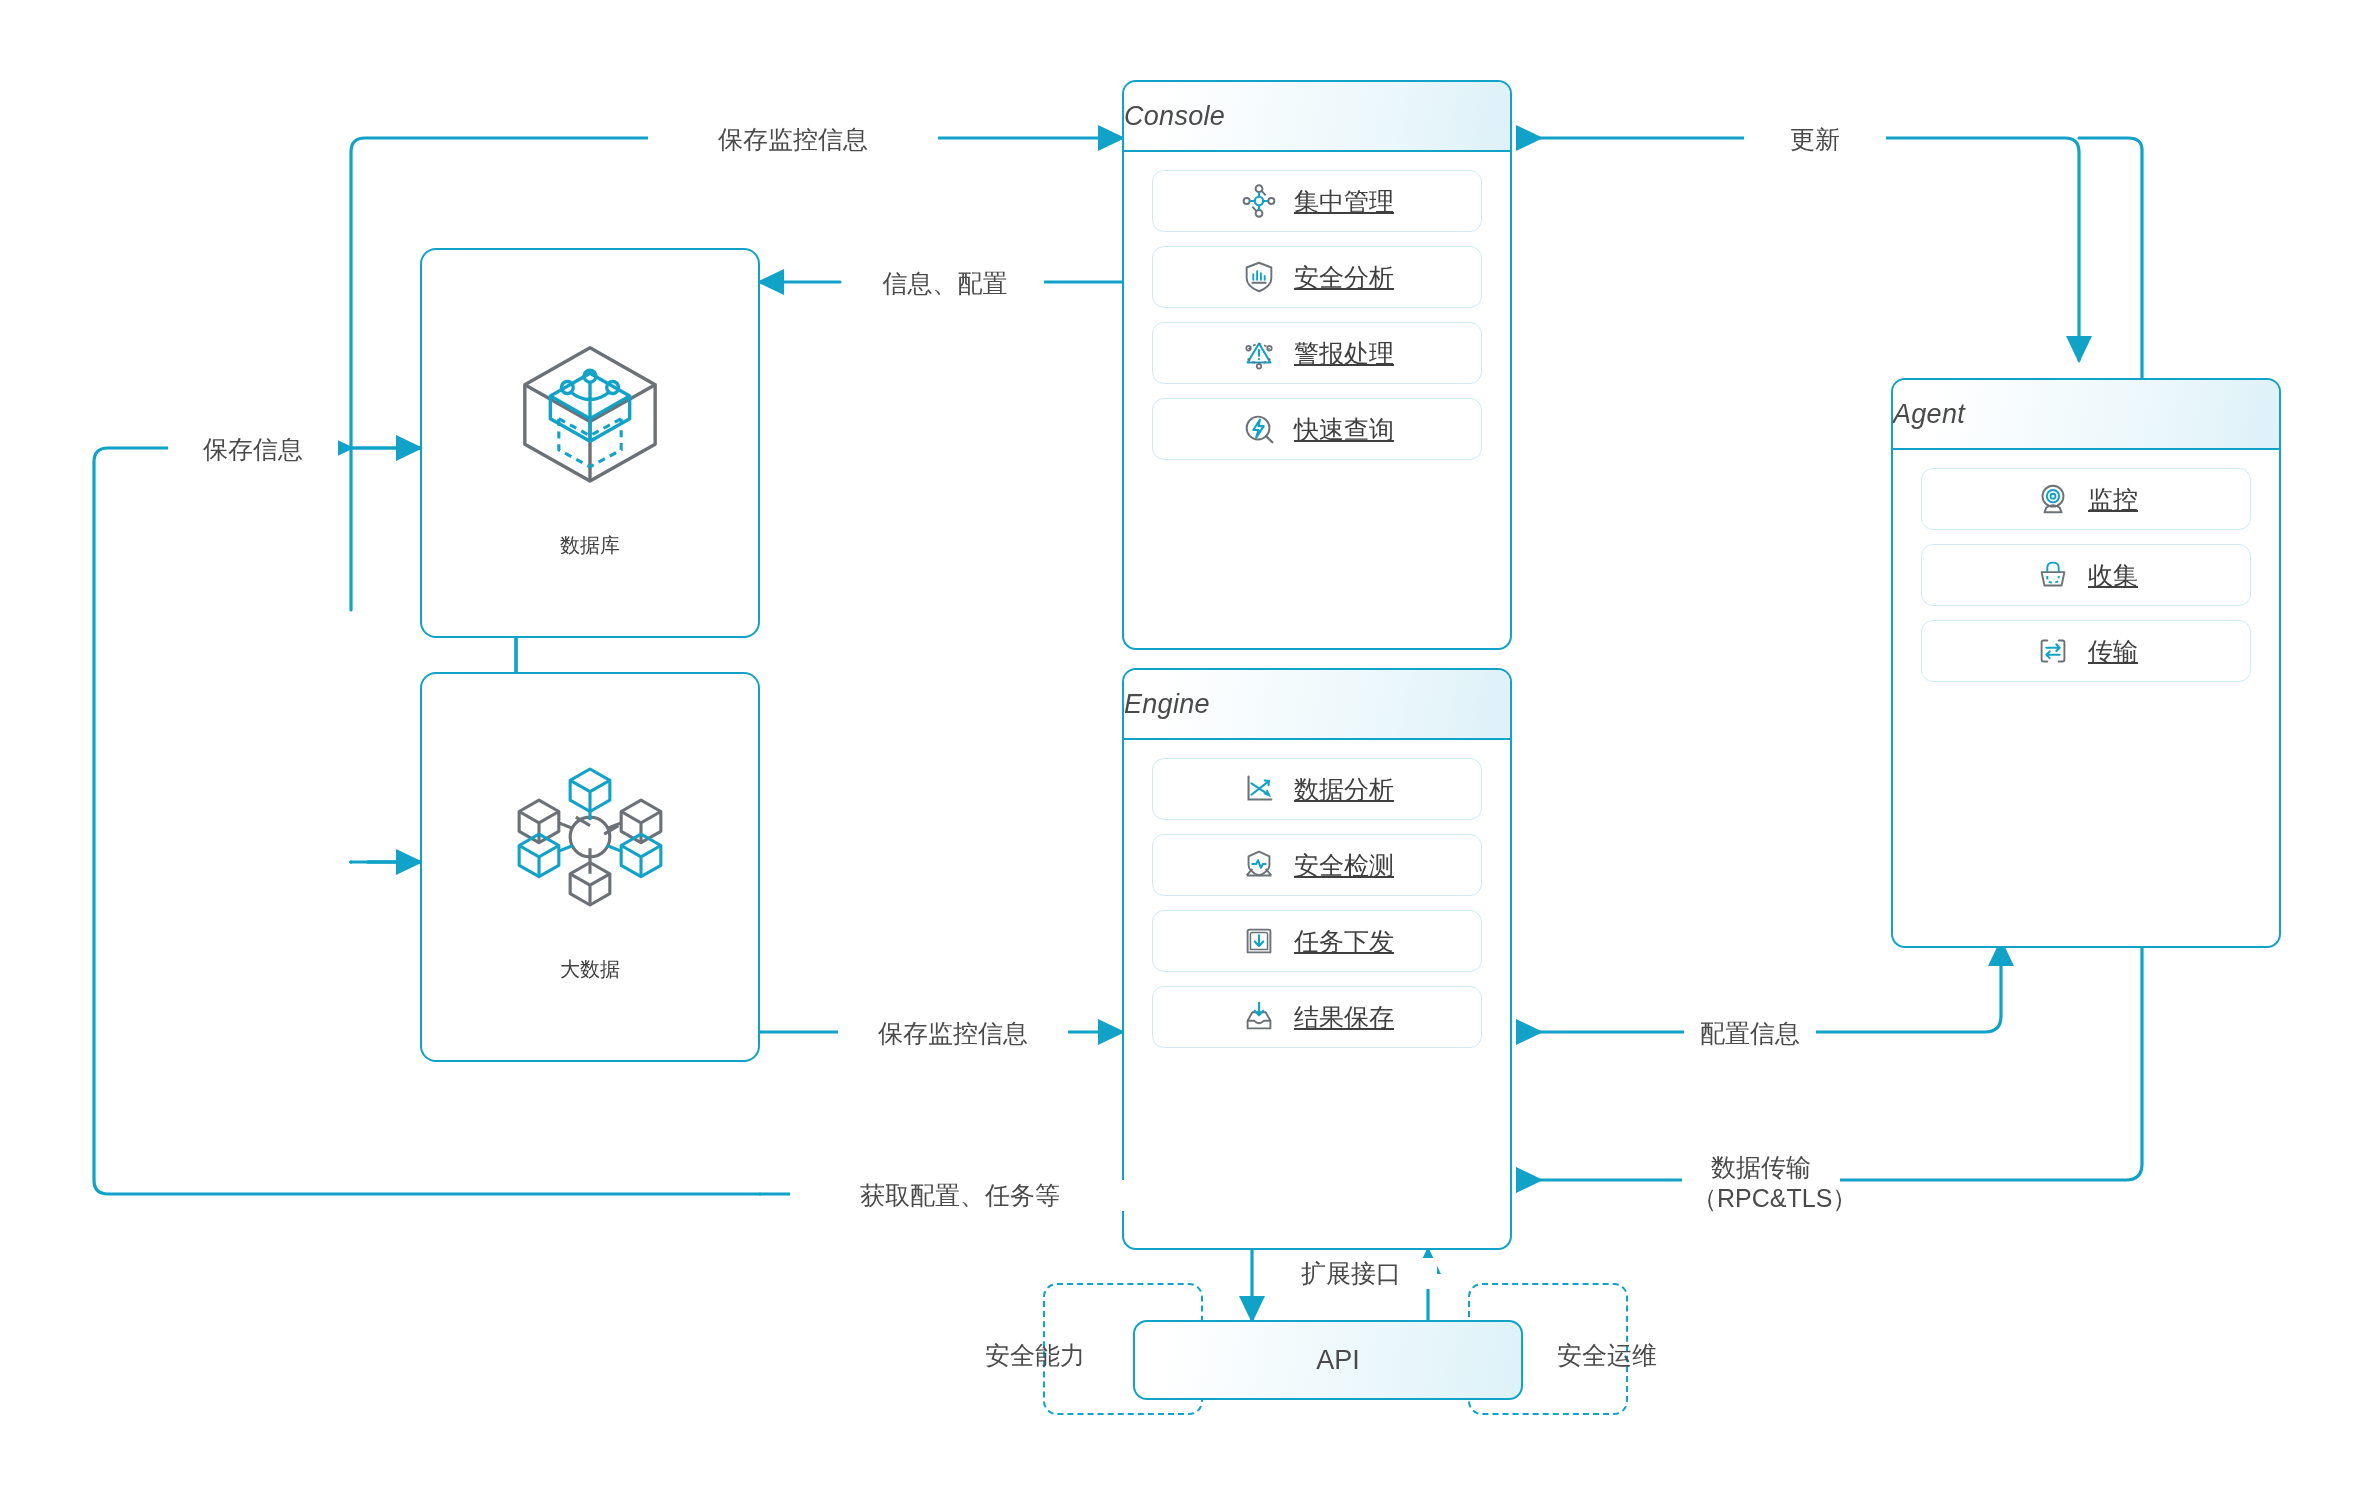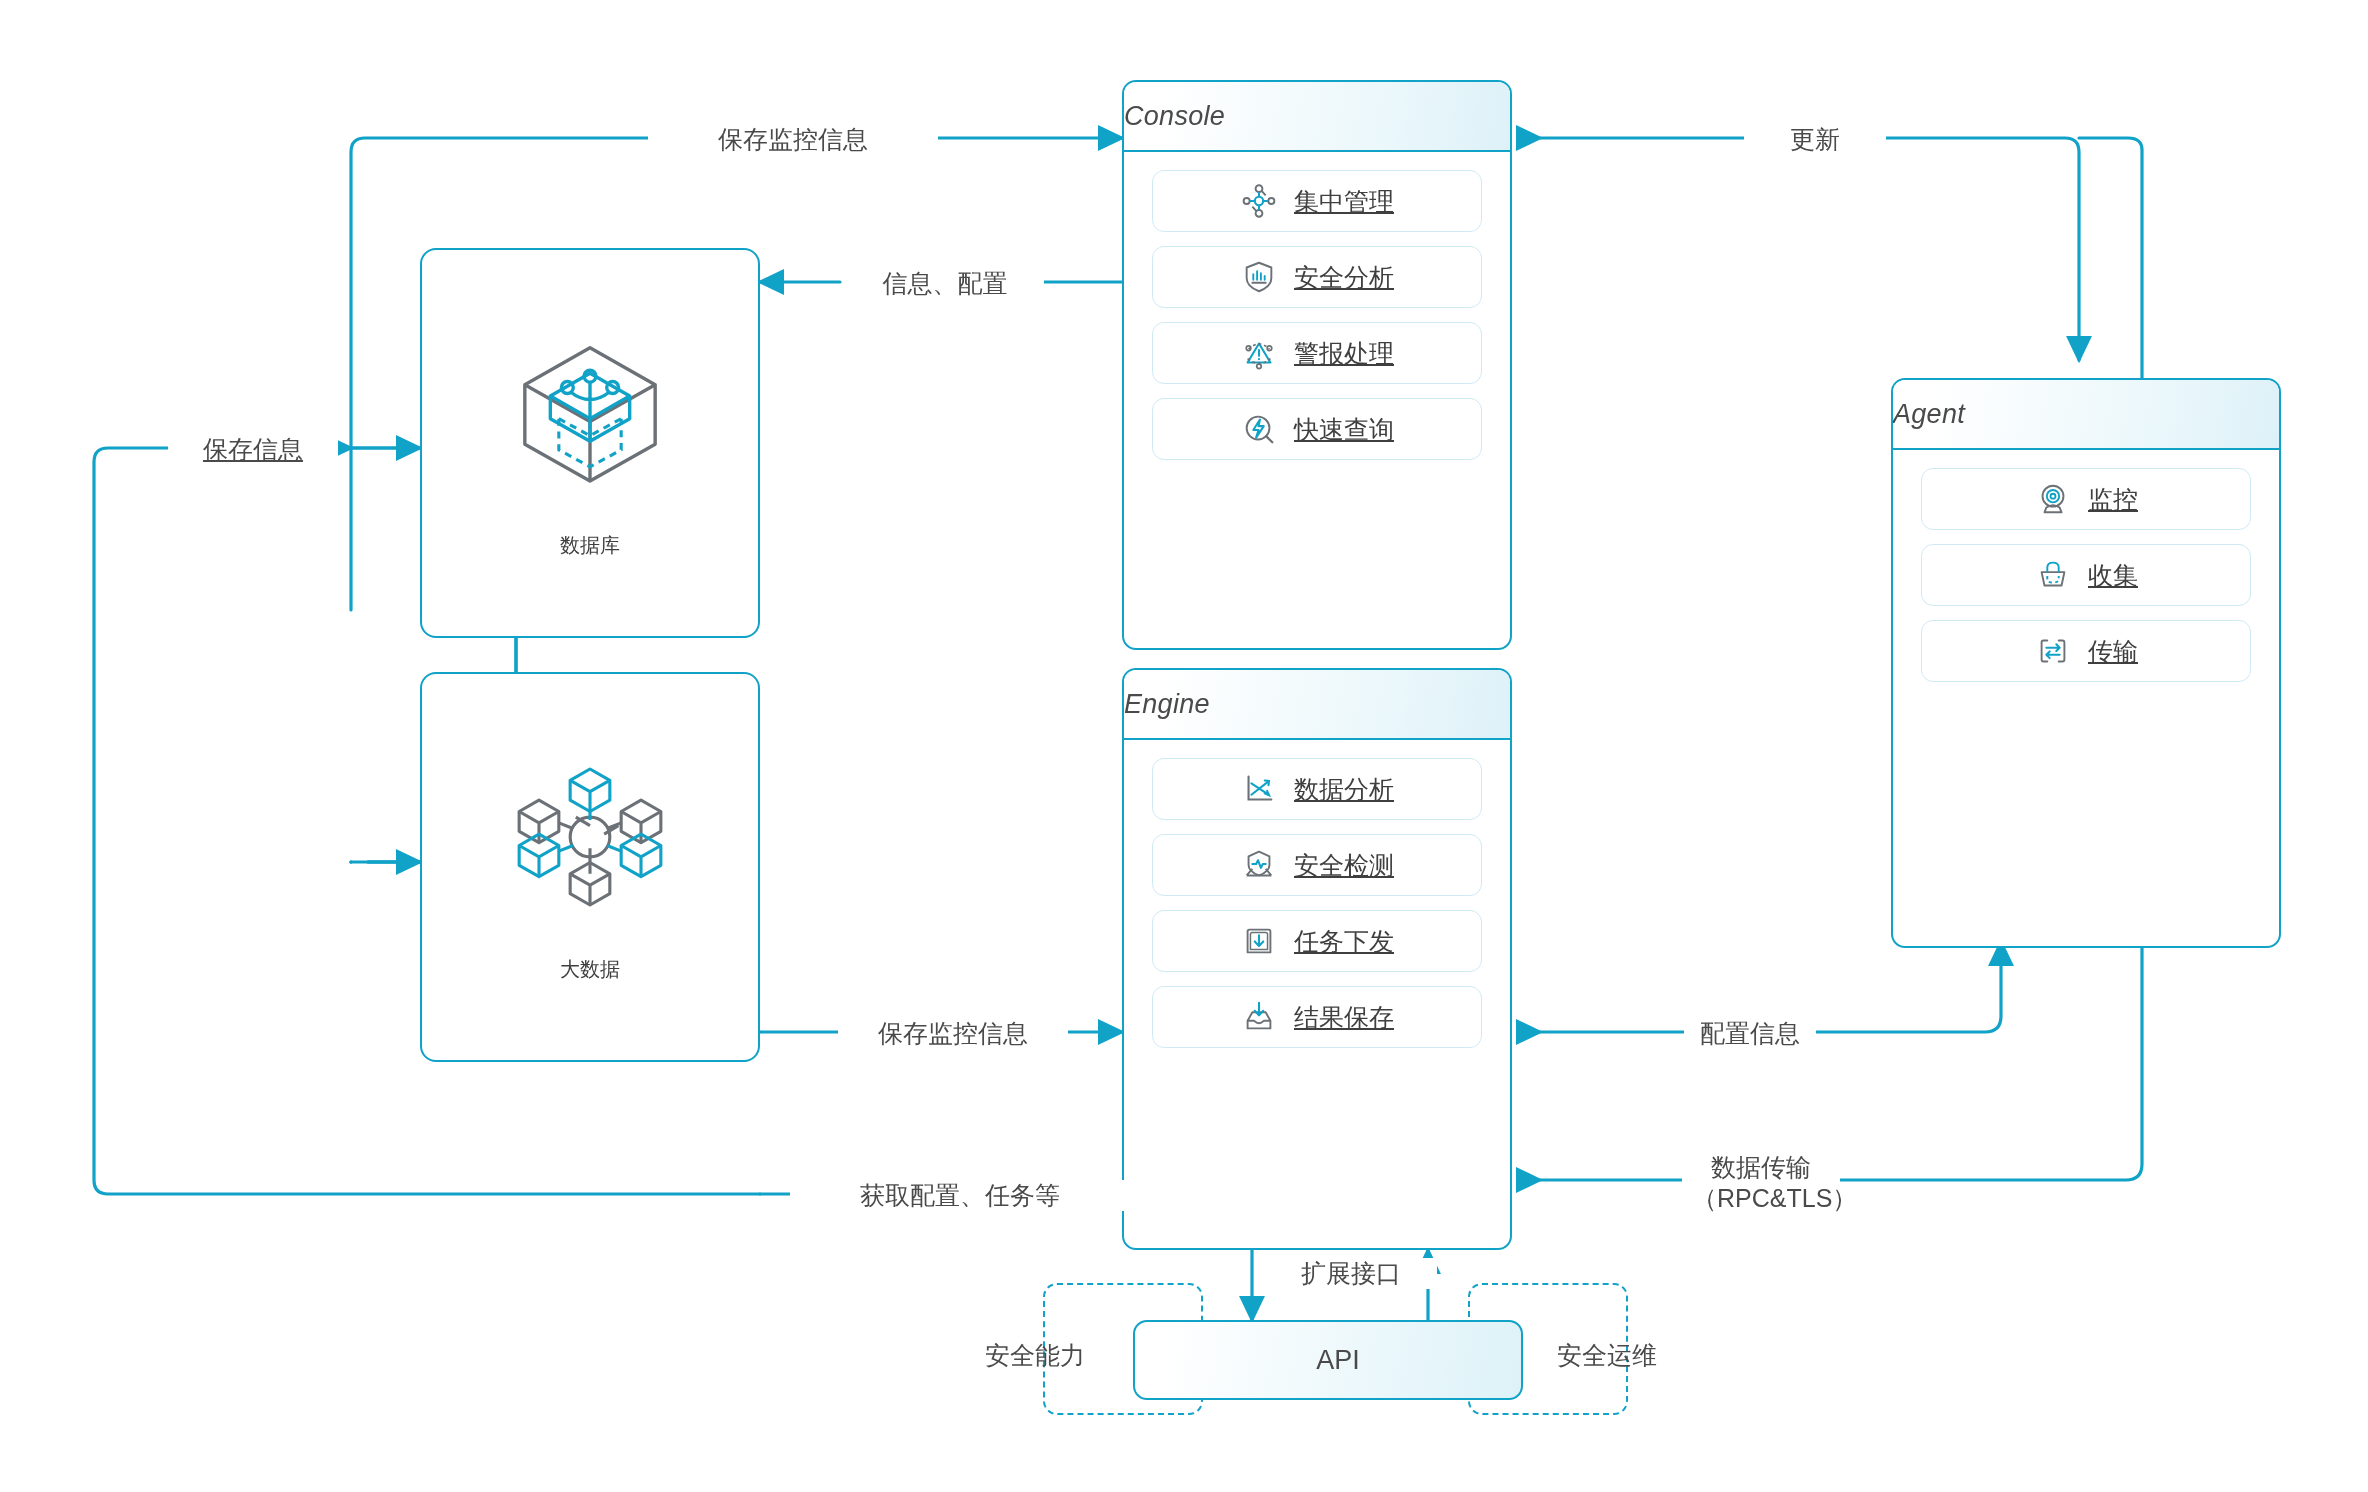--- a/index.html
+++ b/index.html
@@ -414,21 +414,21 @@
   <div class="elabel" style="left:966px; top:1340px; width:118px; background:transparent;">安全能力</div>
   <div class="elabel" style="left:1538px; top:1340px; width:118px; background:transparent;">安全运维</div>
   <div class="elabel" style="left:1265px; top:1258px; width:152px;">扩展接口</div>
 
   <div class="elabel" style="left:648px; top:124px; width:270px;">保存监控信息</div>
 
   <div class="elabel" style="left:1744px; top:124px; width:122px;">更新</div>
 
   <div class="elabel" style="left:846px; top:268px; width:178px;">信息、配置</div>
 
-  <div class="elabel" style="left:168px; top:434px; width:150px;text-decoration:underline;">保存信息</div>
+  <div class="elabel" style="left:168px; top:434px; width:150px;">保存信息</div>
 
   <div class="elabel" style="left:838px; top:1018px; width:210px;">保存监控信息</div>
 
   <div class="elabel" style="left:1684px; top:1018px; width:112px;">配置信息</div>
 
   <div class="elabel" style="left:790px; top:1180px; width:320px;">获取配置、任务等</div>
 
   <div class="elabel" style="left:1682px; top:1152px; width:138px;">数据传输
 （RPC&amp;TLS）</div>
 

